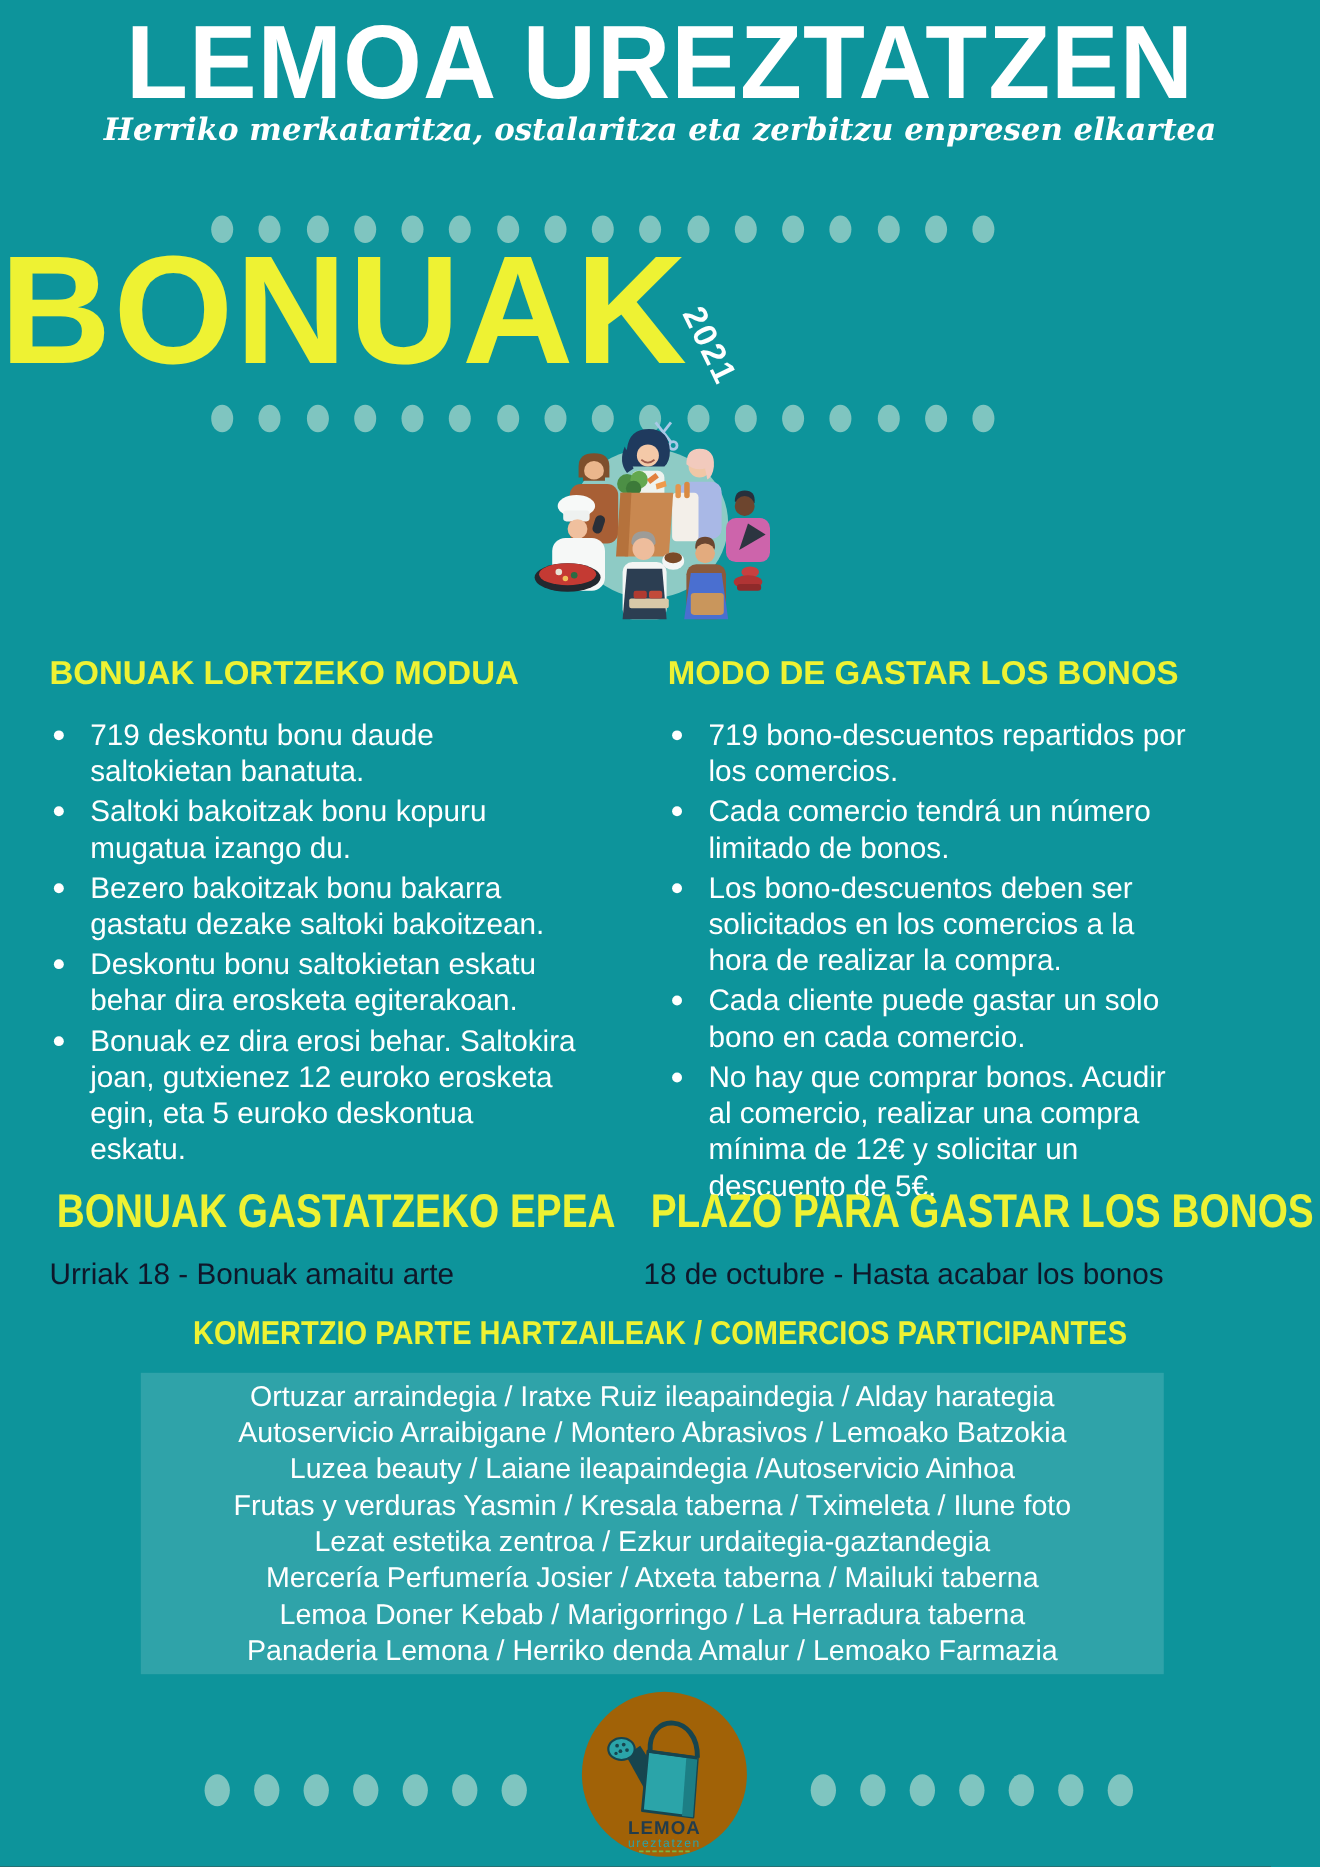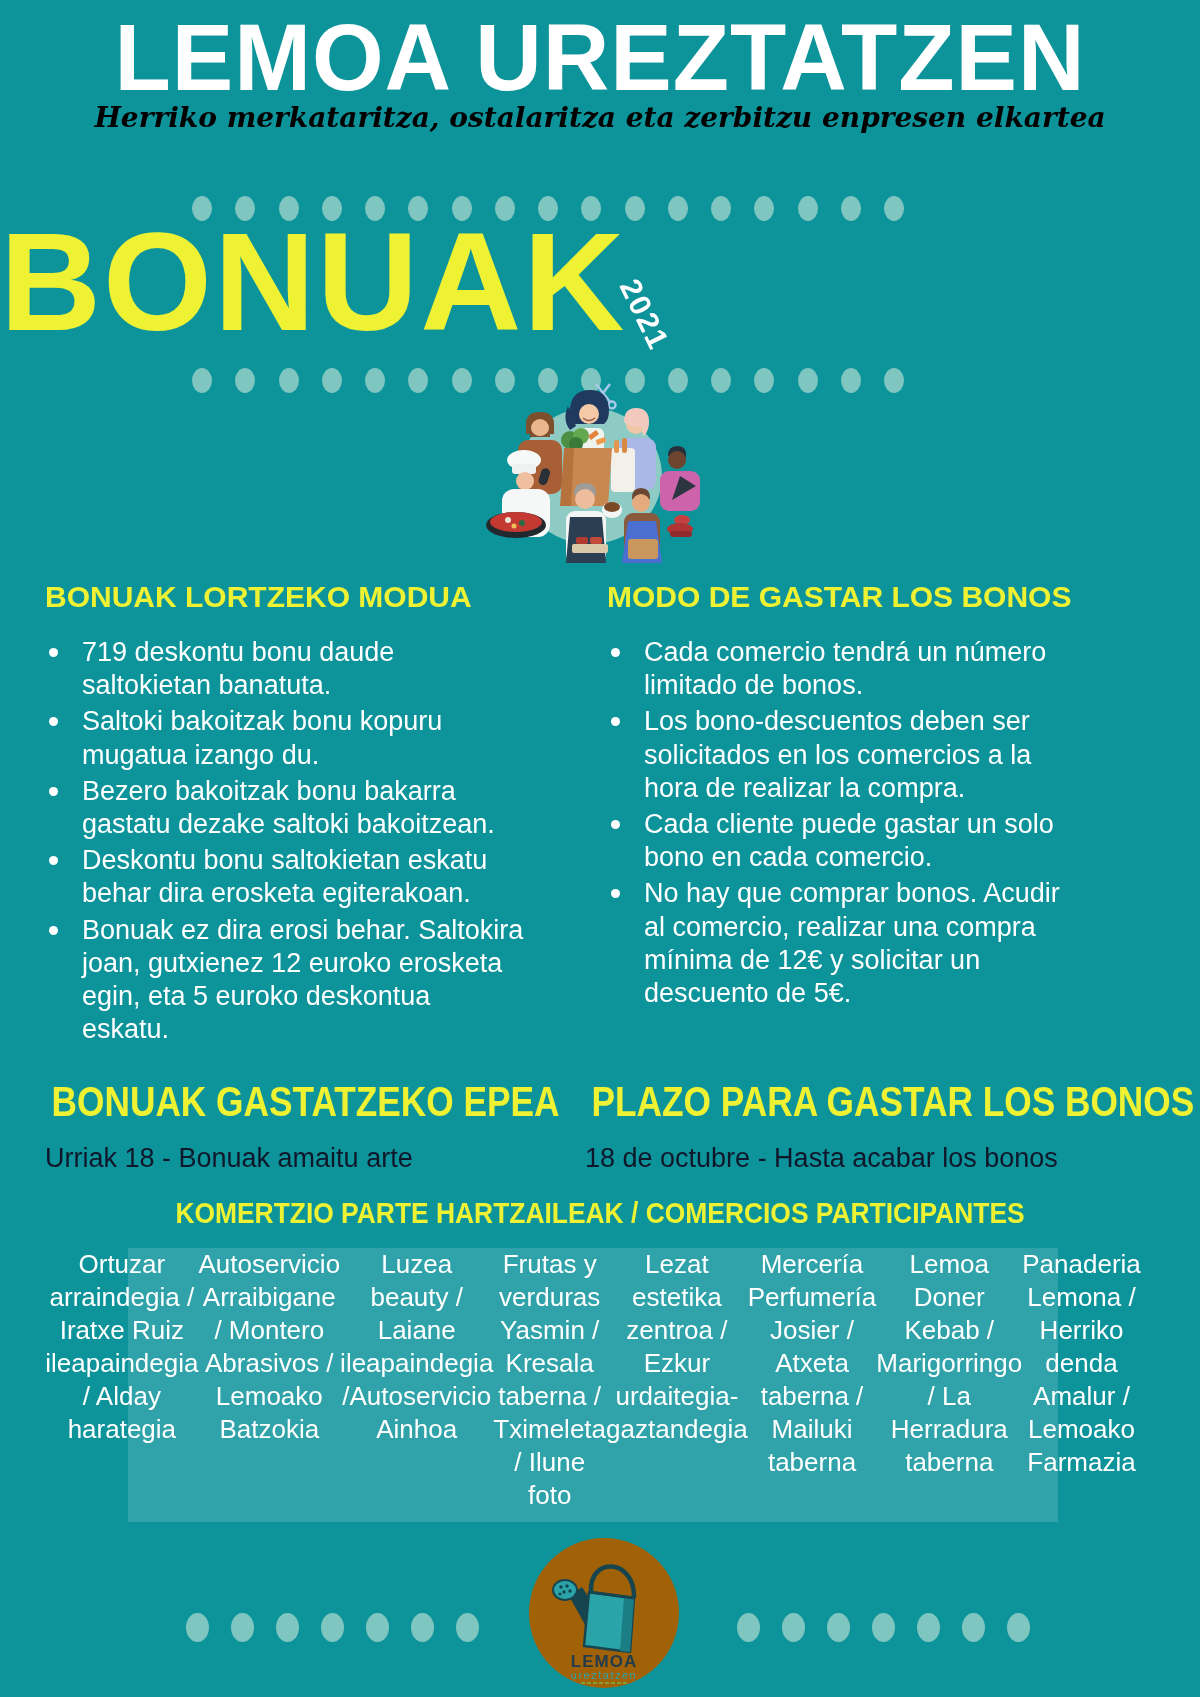--- a/index.html
+++ b/index.html
@@ -11,21 +11,21 @@
   }
   
   .main-title {
     position:absolute; top:10px; left:0; width:100%;
     text-align:center; color:#ffffff; font-weight:bold;
     font-size:95px; line-height:1; letter-spacing:1px;
     transform:scaleX(0.97);
   }
   .sub-eu {
     position:absolute; top:101px; left:0; width:100%;
-    text-align:center; color:#000000;
+    text-align:center; color:#ffffff;
     font-family:"DejaVu Serif", serif; font-style:italic; font-weight:bold;
     font-size:28px;
   }
   .sub-es {
     position:absolute; top:139px; left:0; width:100%;
     text-align:center; color:#ccd3dd;
     font-family:"DejaVu Serif", serif; font-style:italic;
     font-size:27px;
   }
   
@@ -47,21 +47,21 @@
     letter-spacing:2px;
   }
   .bonuak-year {
     color:#ffffff; font-weight:bold; font-size:30px; letter-spacing:2px;
     transform:rotate(64deg); transform-origin:left center;
     margin:52px 0 0 2px; white-space:nowrap;
   }
   .illustration { position:absolute; left:484px; top:378px; }
   
   .cols {
-    position:absolute; top:580px; left:45px; width:1115px;
+    position:absolute; top:596px; left:45px; width:1115px;
     display:grid; grid-template-columns:505px 1fr; column-gap:35px;
   }
   .col-head {
     color:#eef233; font-weight:bold; font-size:30px; letter-spacing:0;
     margin-bottom:22px;
   }
   .col-right .col-head, .col-right ul { padding-left:22px; }
   .cols ul { list-style:none; }
   .cols li {
     position:relative; padding-left:37px; color:#ffffff;
@@ -87,21 +87,21 @@
   }
   
   .komertzio-head {
     position:absolute; top:1196px; left:0; width:100%;
     text-align:center; color:#eef233; font-weight:bold; font-size:30px;
     transform:scaleX(0.88); white-space:nowrap;
   }
   .participants-box {
     position:absolute; top:1248px; left:128px; width:930px; height:274px;
     background:rgba(255,255,255,0.14);
-    display:flex; flex-direction:row; justify-content:center;
+    display:flex; flex-direction:column; justify-content:center;
     text-align:center;
   }
   .participants-box div {
     color:#ffffff; font-size:26px; line-height:33px;
   }
   
   .logo-circle {
     position:absolute; left:529px; top:1538px; width:150px; height:150px;
     border-radius:50%; background:#a16207; overflow:hidden;text-align:center;
   }
@@ -248,20 +248,22 @@
 behar dira erosketa egiterakoan.</li>
           <li>Bonuak ez dira erosi behar. Saltokira
 joan, gutxienez 12 euroko erosketa
 egin, eta 5 euroko deskontua
 eskatu.</li>
         </ul>
     </div>
     <div class="col-right">
       <h2 class="col-head">MODO DE GASTAR LOS BONOS</h2>
       <ul>
+          <li>719 bono-descuentos repartidos por
+los comercios.</li>
           <li>Cada comercio tendrá un número
 limitado de bonos.</li>
           <li>Los bono-descuentos deben ser
 solicitados en los comercios a la
 hora de realizar la compra.</li>
           <li>Cada cliente puede gastar un solo
 bono en cada comercio.</li>
           <li>No hay que comprar bonos. Acudir
 al comercio, realizar una compra
 mínima de 12€ y solicitar un

